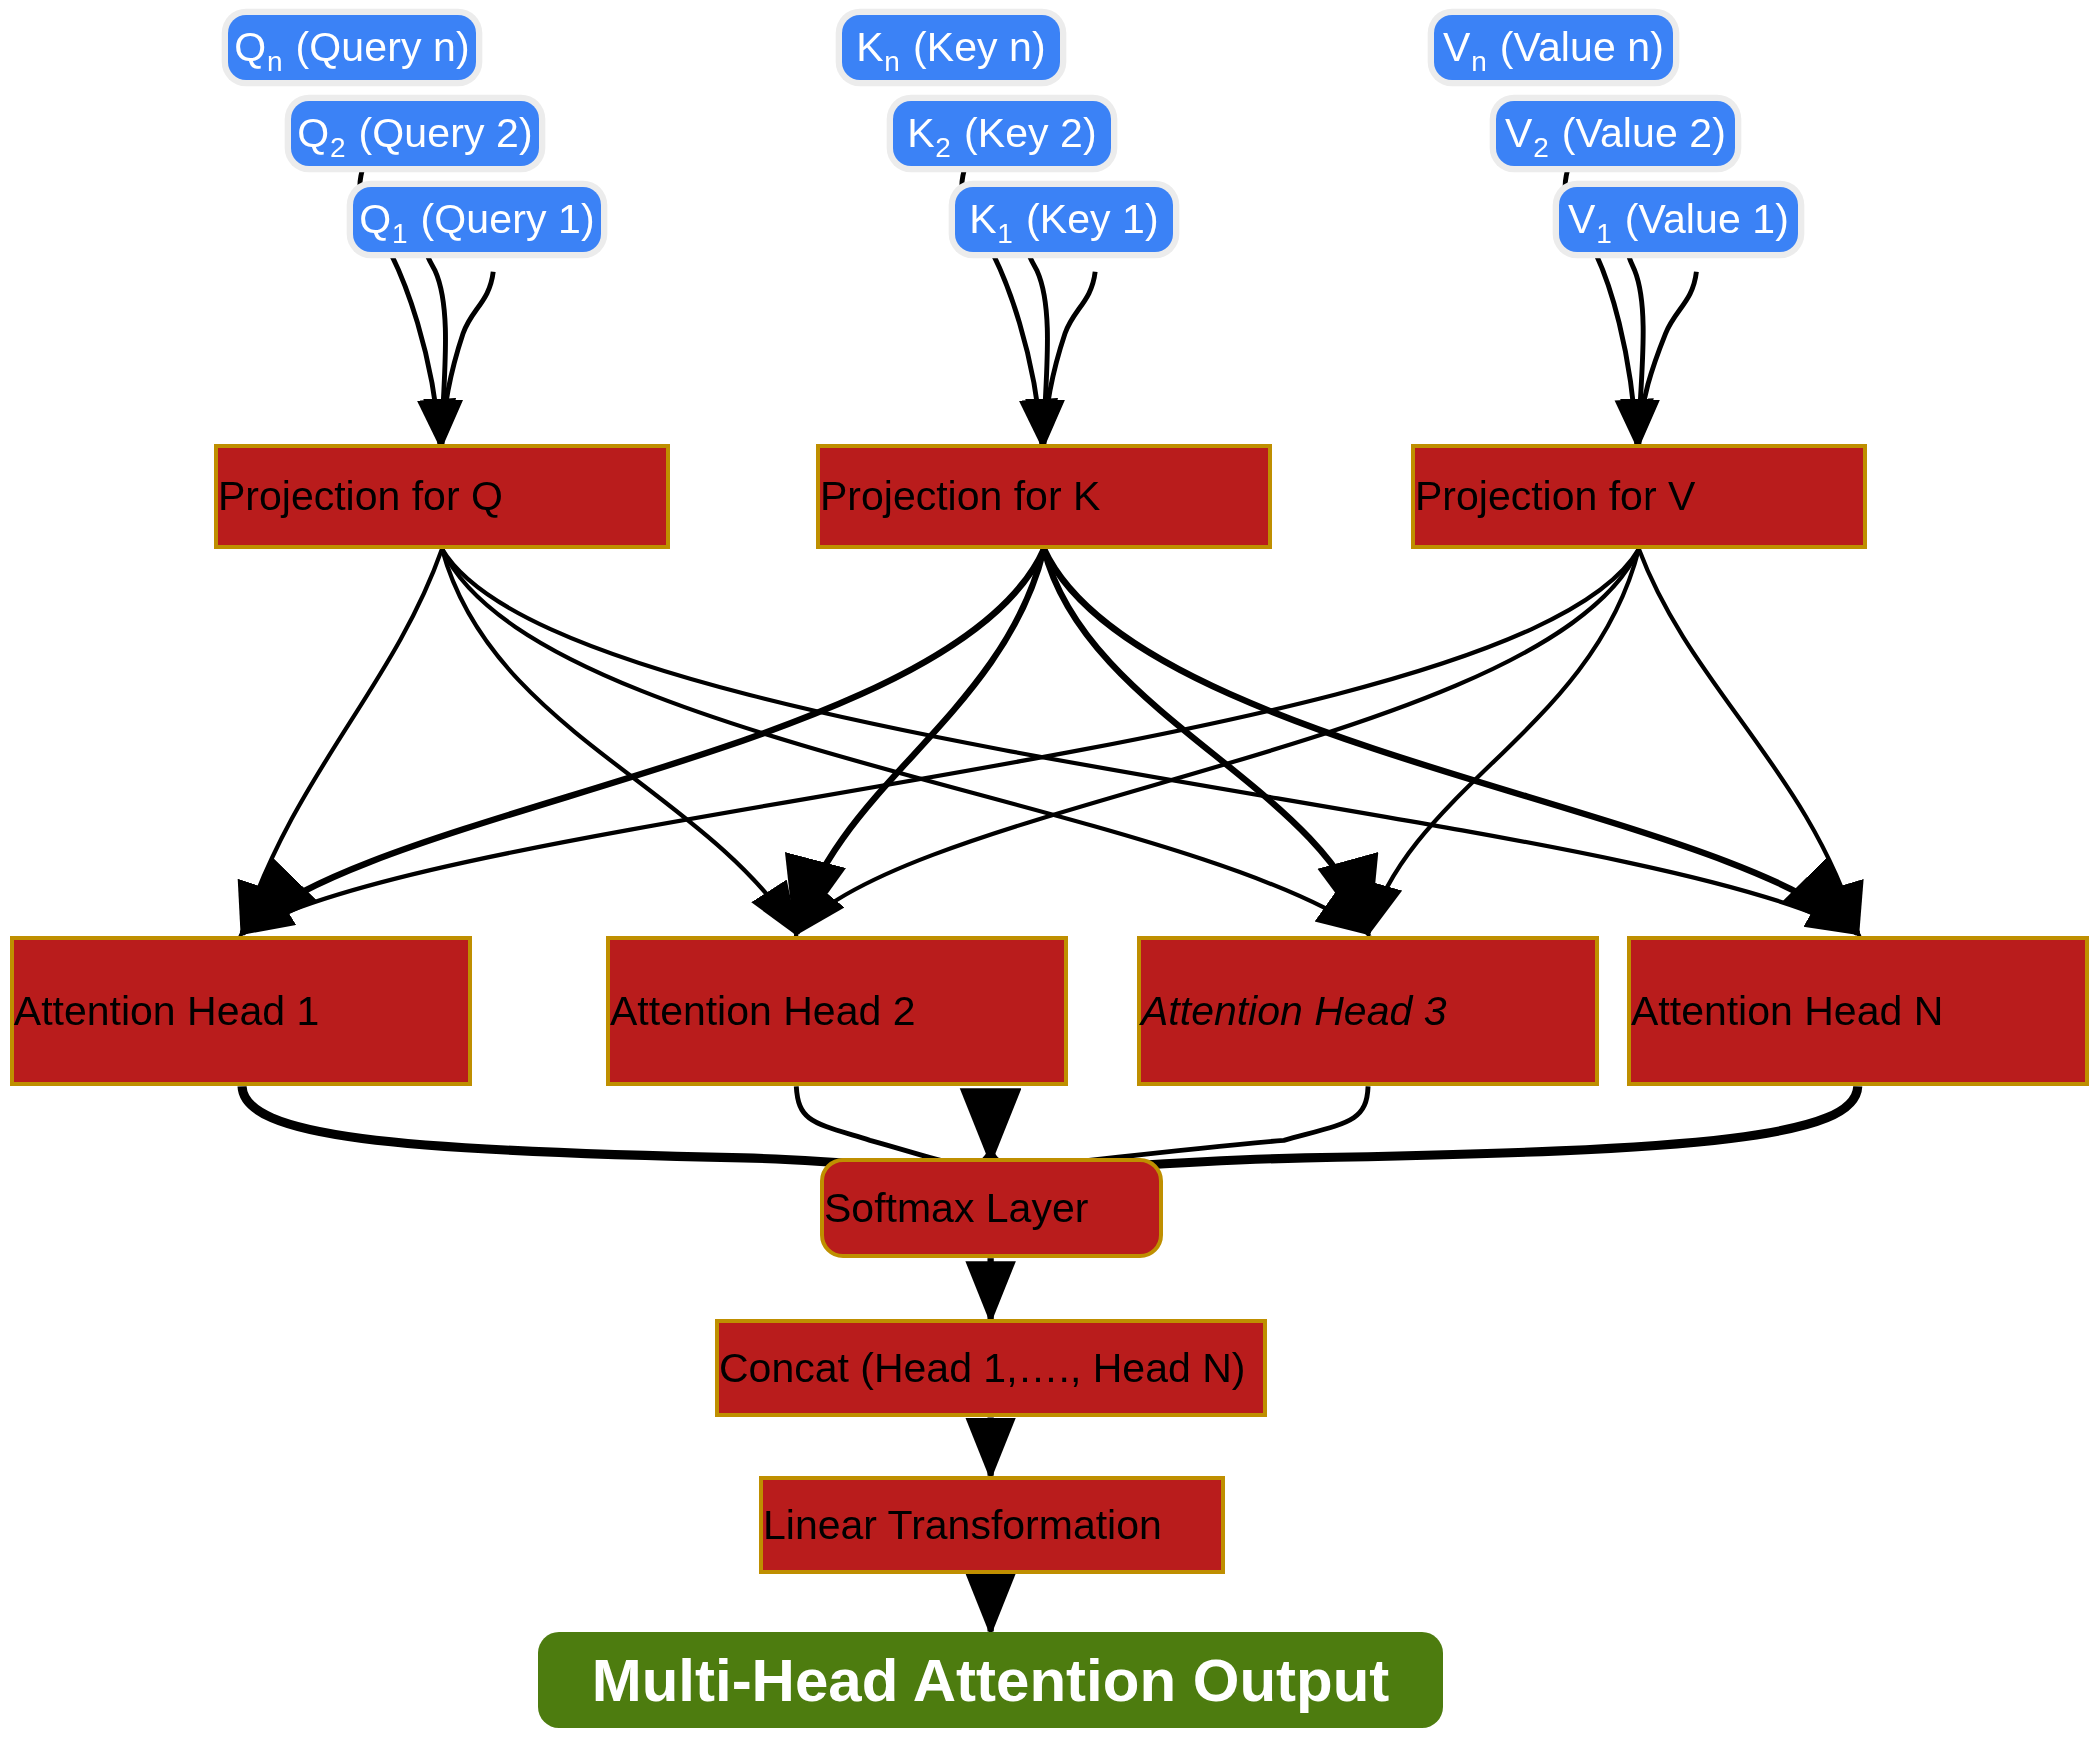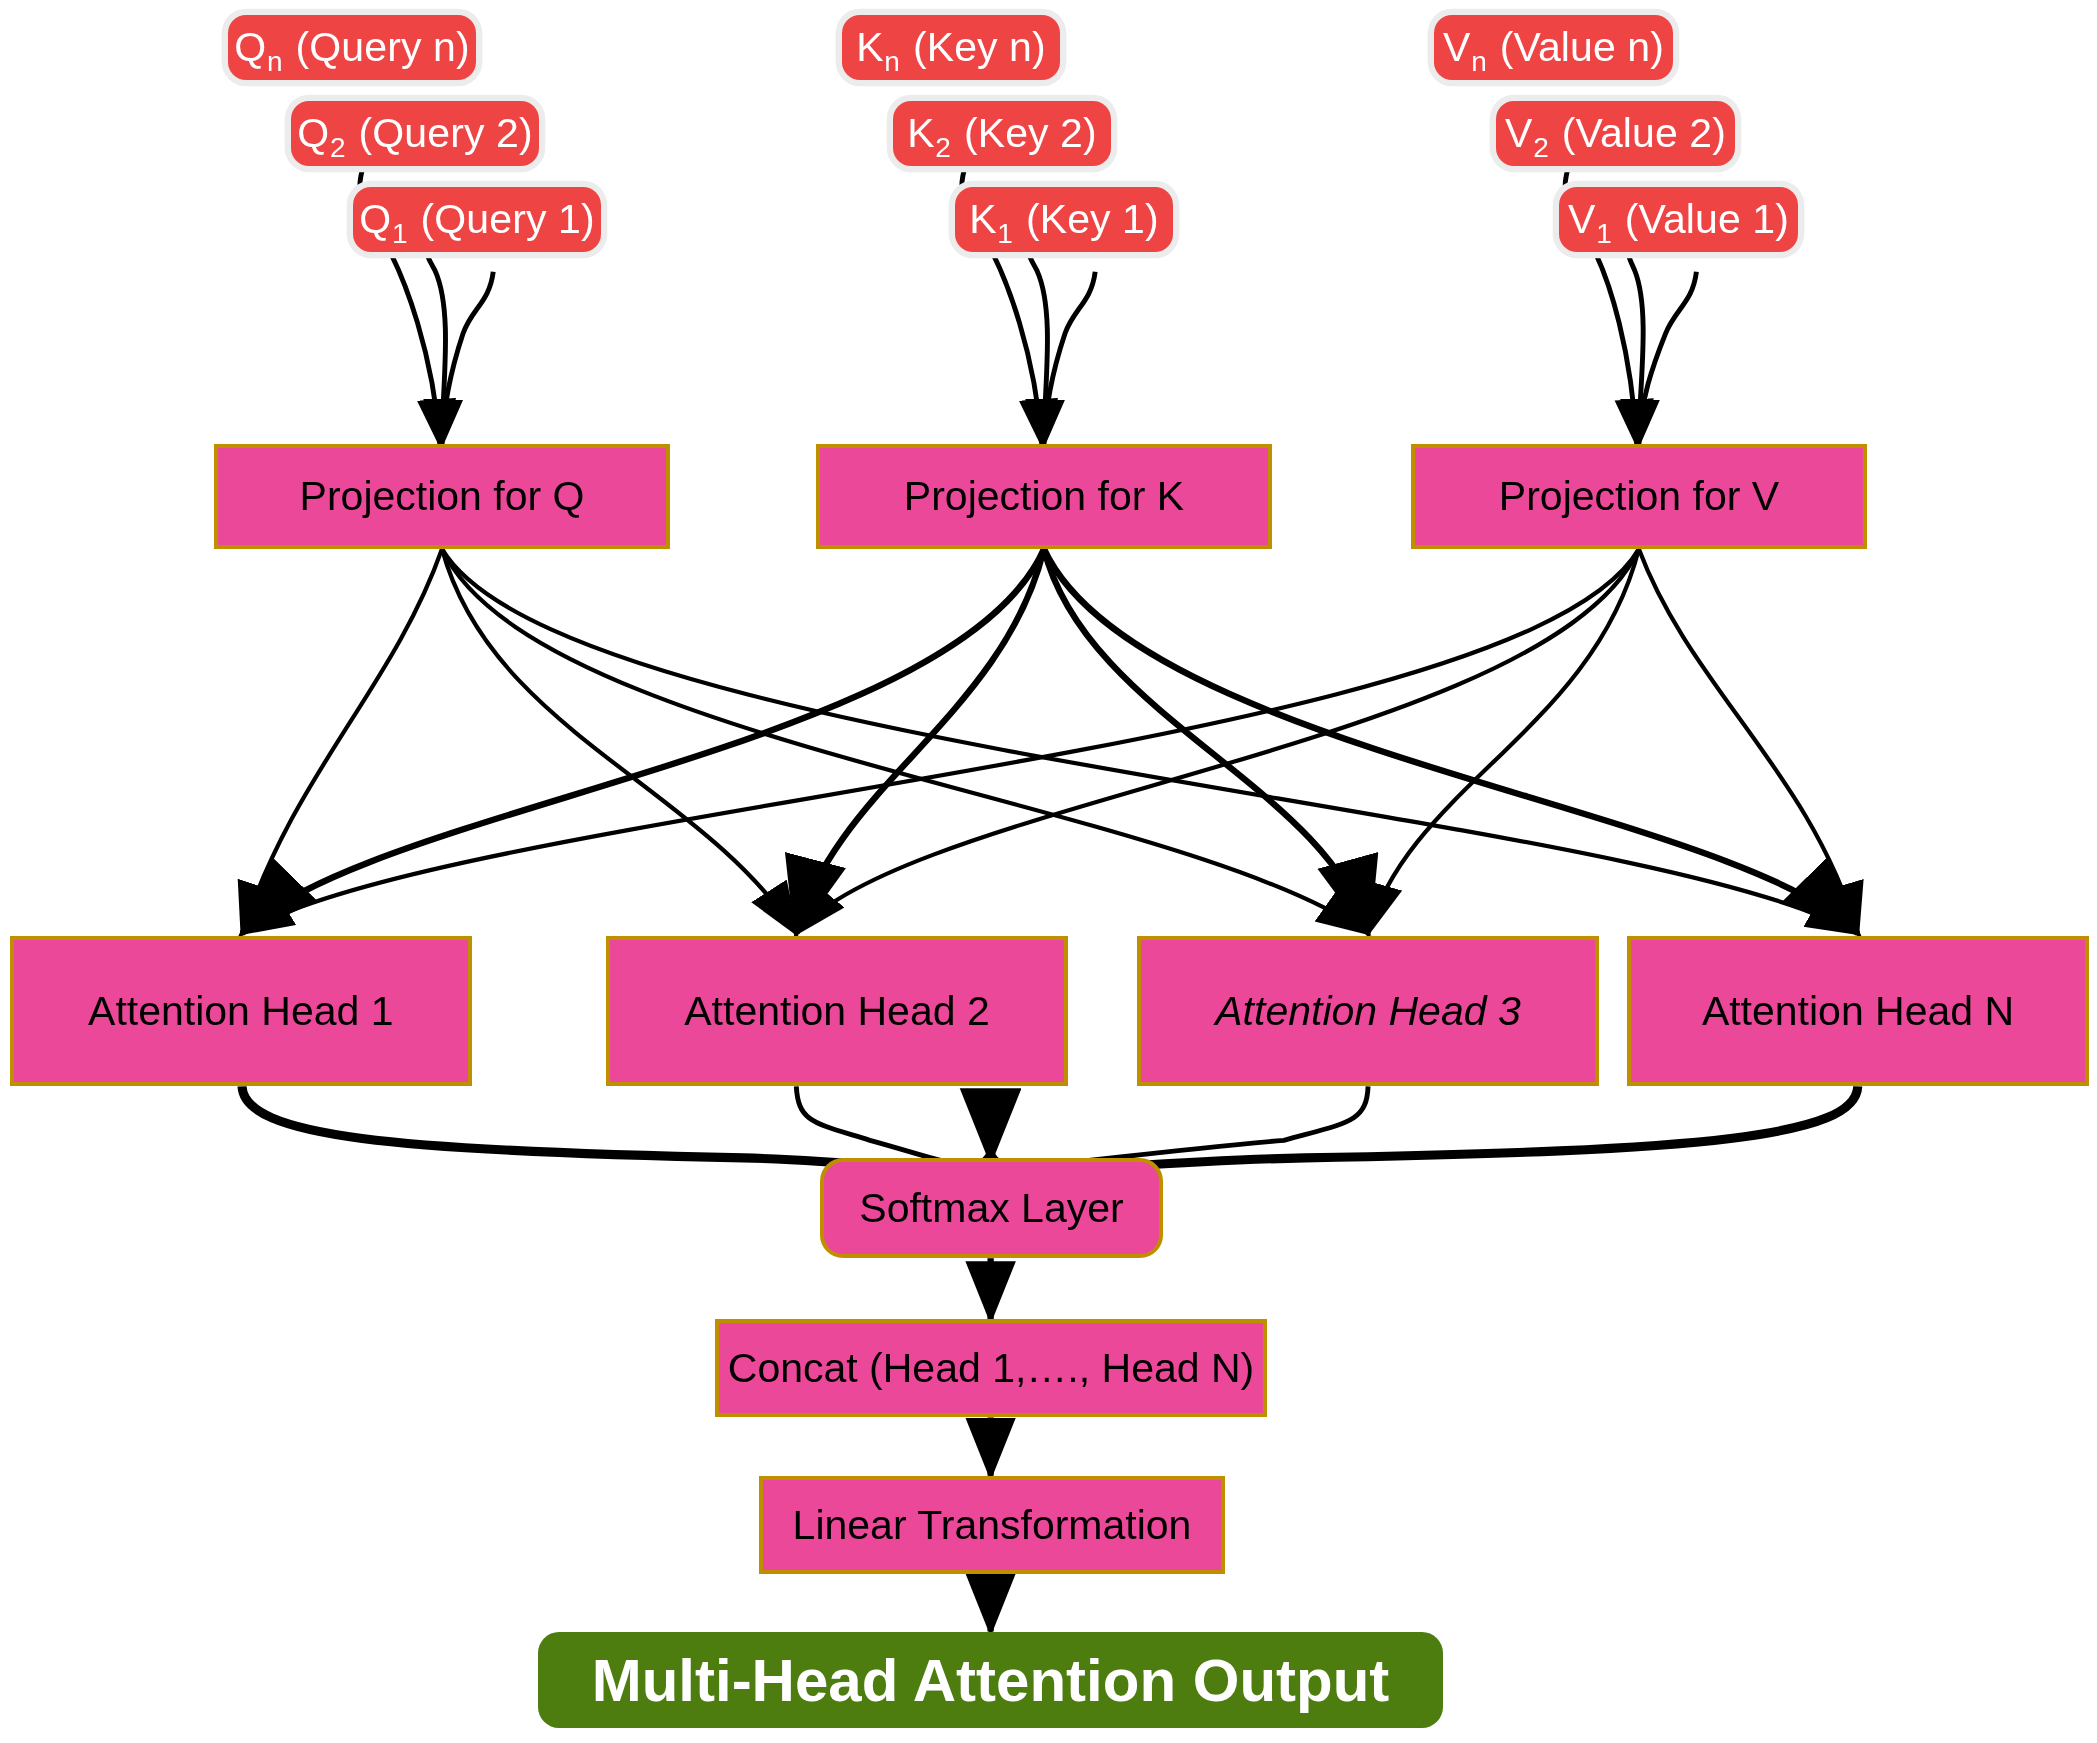--- a/index.html
+++ b/index.html
@@ -20,21 +20,21 @@
     left: 0;
     top: 0;
     width: 2097px;
     height: 1744px;
     pointer-events: none;
   }
 
   
   .chip {
     position: absolute;
-    background: #ef4444;
+    background: #3b82f6;
     color: #ffffff;
     border-radius: 18px;
     box-shadow: 0 0 0 6.3px #ececec;
     display: flex;
     align-items: center;
     justify-content: center;
     font-size: 41px;
     font-weight: 400;
     letter-spacing: 0.1px;
     white-space: nowrap;
@@ -45,26 +45,26 @@
     vertical-align: baseline;
     position: relative;
     top: 9.8px;
     margin-left: 0.7px;
     margin-right: 1.4px;
   }
 
   
   .amber {
     position: absolute;
-    background: #ec4899;
+    background: #b91c1c;
     border: 4.9px solid #BF8F00;
     color: #000000;
     display: flex;
     align-items: center;
-    justify-content: center;
+    justify-content: flex-start;
     font-size: 41px;
     font-weight: 400;
     white-space: nowrap;
     box-sizing: border-box;
     z-index: 5;
   }
 
   
   .output-bar {
     position: absolute;

